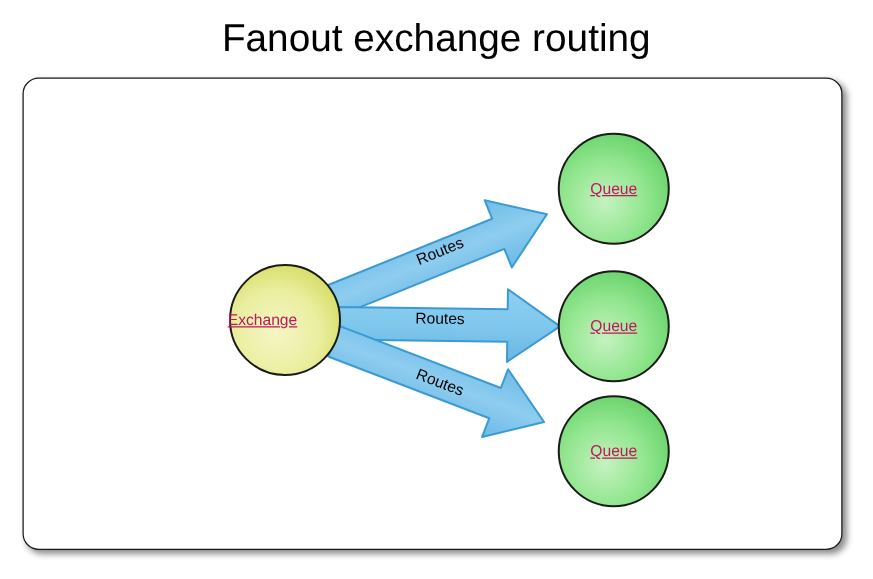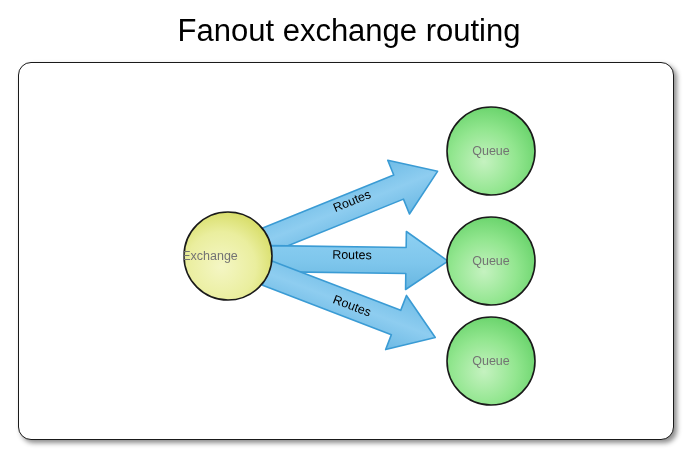--- a/index.html
+++ b/index.html
@@ -42,24 +42,25 @@
     background: #ffffff;
     border: 1.4px solid #1a1a1a;
     border-radius: 13px;
     box-sizing: border-box;
     box-shadow: 3px 3px 5px rgba(0,0,0,0.45);
   }
   .node-label {
     position: absolute;
     font-family: "Liberation Sans", sans-serif;
     font-size: 12.5px;
-    color: #737373;
+    color: #be185d;
     white-space: nowrap;
     transform: translate(-50%, -50%);
     pointer-events: none;
+    text-decoration: underline;
   }
   .edge-label {
     position: absolute;
     font-family: "Liberation Sans", sans-serif;
     font-size: 12.5px;
     color: #000000;
     white-space: nowrap;
     pointer-events: none;
   }
   .svg-layer {

